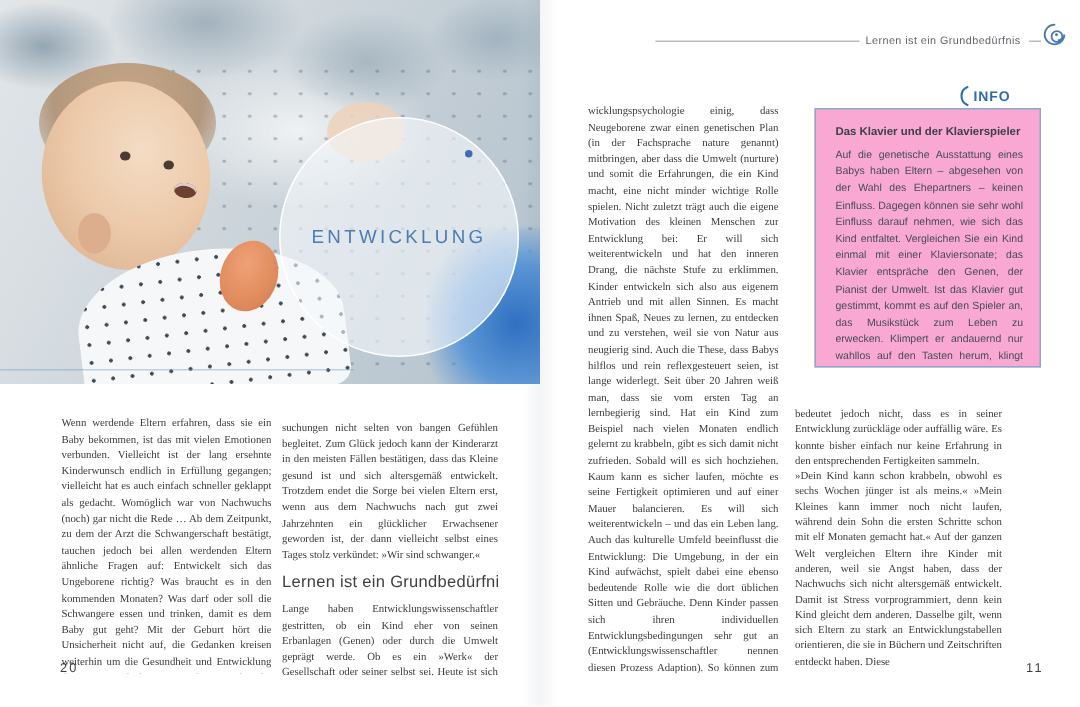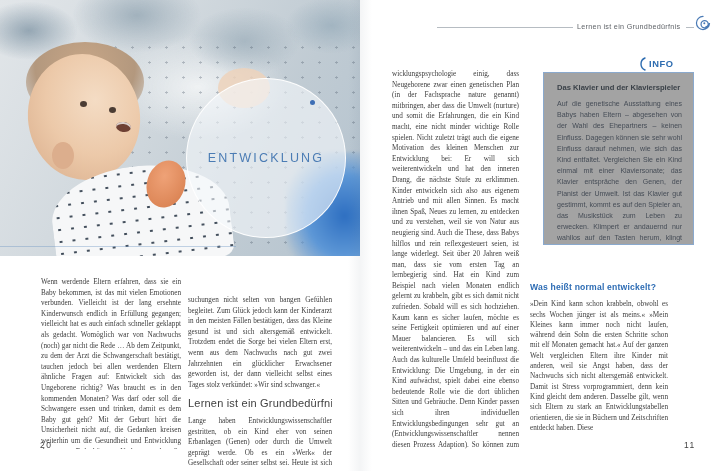--- a/index.html
+++ b/index.html
@@ -74,21 +74,21 @@
   .rh-rule { position:absolute; height:1px; background:#b6bcc2; }
   .rh-text { position:absolute; left:577px; top:22px; font-family:"Liberation Sans", sans-serif;
     font-size:7.2px; color:#5f6368; letter-spacing:.3px; white-space:nowrap; }
   .rh-icon { position:absolute; left:694px; top:14px; width:18px; height:18px; }
   
   .info-label { position:absolute; left:637px; top:57px; display:flex; align-items:center;
     font-family:"Liberation Sans", sans-serif;justify-content:flex-end; }
   .info-label .arc { width:10px; height:14px; margin-right:2px; }
   .info-label .txt { font-size:9.3px; font-weight:bold; color:#2d6cb0; letter-spacing:.6px; }
   .info-box { position:absolute; left:543px; top:72px; width:151px; height:173px;
-    background:#a3a3a3; border:1px solid #8aa9cd; padding:10px 11px 0 13px;
+    background:#f9a8d4; border:1px solid #8aa9cd; padding:10px 11px 0 13px;
     font-family:"Liberation Sans", sans-serif; overflow:hidden; }
   .info-box .title { font-size:7.6px; font-weight:bold; color:#3a4148; margin-bottom:6px; text-align:left; }
   .info-box .body { font-size:7px; line-height:11.2px; color:#454c56; text-align:justify; }
 </style>
 </head>
 <body>
 
 <div class="spread">
 
   <div class="photo">
@@ -109,21 +109,21 @@
 
   <div class="circle-overlay">
     <div class="line">ENTWICKLUNG</div>
   </div>
   <div class="circle-dot"></div>
 
   <div class="col" style="left:41px; top:277px; width:140px; height:172px;">
     <p><span class="lead-bold">Wenn werdende Eltern erfahren,</span><span> dass sie ein Baby bekommen, ist das mit vielen Emotionen verbunden. Vielleicht ist der lang ersehnte Kinderwunsch endlich in Erfüllung gegangen; vielleicht hat es auch einfach schneller geklappt als gedacht. Womöglich war von Nachwuchs (noch) gar nicht die Rede … Ab dem Zeitpunkt, zu dem der Arzt die Schwangerschaft bestätigt, tauchen jedoch bei allen werdenden Eltern ähnliche Fragen auf: Entwickelt sich das Ungeborene richtig? Was braucht es in den kommenden Monaten? Was darf oder soll die Schwangere essen und trinken, damit es dem Baby gut geht? Mit der Geburt hört die Unsicherheit nicht auf, die Gedanken kreisen weiterhin um die Gesundheit und Entwicklung des neuen Erdenbürgers. Und so werden die Vorsorgeunter-</span></p>
   </div>
 
-  <div class="col" style="left:188px; top:295px; width:144px; height:172px;">
+  <div class="col" style="left:188px; top:280px; width:144px; height:172px;">
     <p>suchungen nicht selten von bangen Gefühlen begleitet. Zum Glück jedoch kann der Kinderarzt in den meisten Fällen bestätigen, dass das Kleine gesund ist und sich altersgemäß entwickelt. Trotzdem endet die Sorge bei vielen Eltern erst, wenn aus dem Nachwuchs nach gut zwei Jahrzehnten ein glücklicher Erwachsener geworden ist, der dann vielleicht selbst eines Tages stolz verkündet: »Wir sind schwanger.«</p>
     <div class="subhead-left">Lernen ist ein Grundbedürfnis</div>
     <p>Lange haben Entwicklungswissenschaftler gestritten, ob ein Kind eher von seinen Erbanlagen (Genen) oder durch die Umwelt geprägt werde. Ob es ein »Werk« der Gesellschaft oder seiner selbst sei. Heute ist sich die moderne Ent-</p>
   </div>
 
   <div class="pagenum" style="left:40px; top:440px;">20</div>
 
   <div class="gutter"></div>
 
   <div class="rh-rule" style="left:437px; top:27px; width:136px;"></div>
@@ -148,19 +148,19 @@
     </span>
     <span class="txt">INFO</span>
   </div>
 
   <div class="info-box">
     <div class="title">Das Klavier und der Klavierspieler</div>
     <div class="body">Auf die genetische Ausstattung eines Babys haben Eltern – abgesehen von der Wahl des Ehepartners – keinen Einfluss. Dagegen können sie sehr wohl Einfluss darauf nehmen, wie sich das Kind entfaltet. Vergleichen Sie ein Kind einmal mit einer Klaviersonate; das Klavier entspräche den Genen, der Pianist der Umwelt. Ist das Klavier gut gestimmt, kommt es auf den Spieler an, das Musikstück zum Leben zu erwecken. Klimpert er andauernd nur wahllos auf den Tasten herum, klingt das genauso schräg, als würde er nur ab und zu die immer gleichen Töne anschlagen. Damit die Sonate schön klingt, ist ein harmonisches Spiel der Tasten erforderlich.</div>
   </div>
 
   <div class="col" style="left:530px; top:271px; width:138px; height:178px; line-height:10.3px;">
-    <div class="subhead-blue">Was heißt normal entwickelt?</div>
+    <p>bedeutet jedoch nicht, dass es in seiner Entwicklung zurückläge oder auffällig wäre. Es konnte bisher einfach nur keine Erfahrung in den entsprechenden Fertigkeiten sammeln.</p>
     <p>»Dein Kind kann schon krabbeln, obwohl es sechs Wochen jünger ist als meins.« »Mein Kleines kann immer noch nicht laufen, während dein Sohn die ersten Schritte schon mit elf Monaten gemacht hat.« Auf der ganzen Welt vergleichen Eltern ihre Kinder mit anderen, weil sie Angst haben, dass der Nachwuchs sich nicht altersgemäß entwickelt. Damit ist Stress vorprogrammiert, denn kein Kind gleicht dem anderen. Dasselbe gilt, wenn sich Eltern zu stark an Entwicklungstabellen orientieren, die sie in Büchern und Zeitschriften entdeckt haben. Diese</p>
   </div>
 
   <div class="pagenum" style="left:684px; top:440px;">11</div>
 
 </div>
 
 </body></html>

